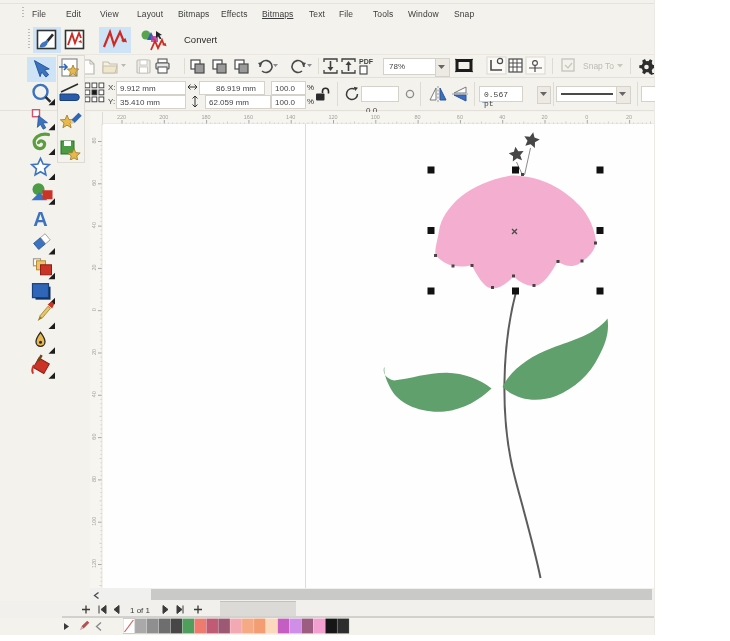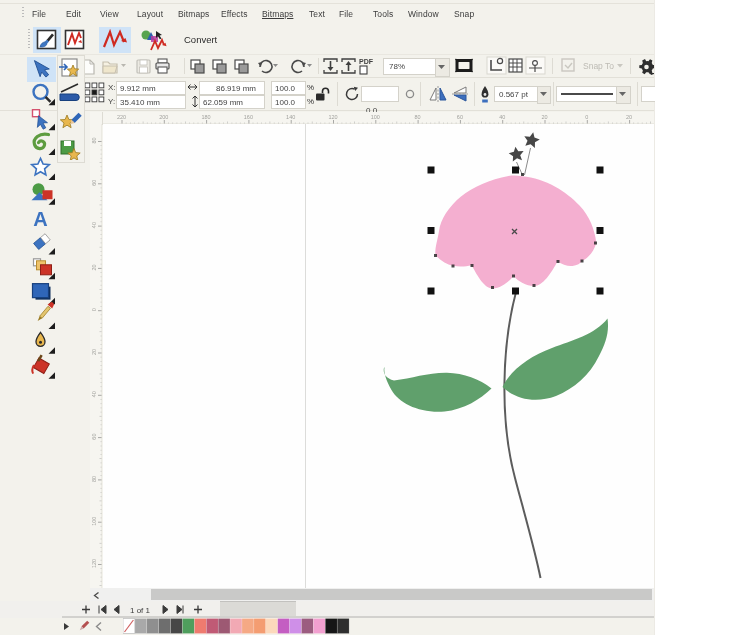--- a/index.html
+++ b/index.html
@@ -140,21 +140,21 @@
     </div>
 <svg class="a" style="left:188px;top:83px;" width="9" height="8">
       <path d="M0 4 h9 M0 4 l2.5-2.5 M0 4 l2.5 2.5 M9 4 l-2.5-2.5 M9 4 l-2.5 2.5" stroke="#333" stroke-width="1"></path>
     </svg>
 <div class="fld" style="left:199px;top:81px;width:64px;height:12px;">
       <span style="position:absolute;left:3px;top:2px;padding-left:13px;">86.919 mm</span>
     </div>
 <svg class="a" style="left:191px;top:96px;" width="8" height="11">
       <path d="M4 0 v11 M4 0 l-2.5 2.5 M4 0 l2.5 2.5 M4 11 l-2.5-2.5 M4 11 l2.5-2.5" stroke="#333" stroke-width="1"></path>
     </svg>
-<div class="fld" style="left:199px;top:95px;width:64px;height:12px;">
+<div class="fld" style="left:205px;top:95px;width:64px;height:12px;">
       <span style="position:absolute;left:3px;top:2px;">62.059 mm</span>
     </div>
 <div class="fld" style="left:271px;top:81px;width:33px;height:12px;">
       <span style="position:absolute;left:3px;top:2px;">100.0</span>
     </div>
 <div class="fld" style="left:271px;top:95px;width:33px;height:12px;">
       <span style="position:absolute;left:3px;top:2px;">100.0</span>
     </div>
 <span class="a" style="left:307px;top:83px;font-size:8px;color:#333;">%</span>
 <span class="a" style="left:307px;top:97px;font-size:8px;color:#333;">%</span>
@@ -183,21 +183,21 @@
 <path d="M2 7 h12 v-6 z" fill="#fff" stroke="#7a7a7a" stroke-width="1"></path>
 <path d="M2 9 h12 v6 z" fill="#3d6fbe" stroke="#2b569c" stroke-width="1"></path>
 <path d="M0 8 h16" stroke="#9a9a9a" stroke-width="1" stroke-dasharray="2 1.5"></path>
     </svg>
 <div class="sep" style="left:474px;top:82px;height:24px;"></div>
 <svg class="a" style="left:479px;top:85px;" width="12" height="18" viewBox="0 0 12 18">
 <path d="M6 1 c2.4 3.5 3.4 6 3.4 8.2 a3.4 3.4 0 1 1 -6.8 0 C2.6 7 3.6 4.5 6 1 z" fill="#2f2f2f"></path>
 <circle cx="6" cy="9.5" r="1.4" fill="#e8e8e8"></circle>
 <rect x="3.2" y="14.5" width="5.6" height="3" fill="#3d6fbe"></rect>
     </svg>
-<div class="fld" style="left:494px;top:86px;width:42px;height:14px;">
+<div class="fld" style="left:479px;top:86px;width:42px;height:14px;font-family:Liberation Mono, monospace;">
       <span style="position:absolute;left:4px;top:3px;">0.567 pt</span>
     </div>
 <div class="a" style="left:537px;top:86px;width:12px;height:16px;background:#eceae3;border:1px solid #d4d2ca;"></div>
 <svg class="a" style="left:540px;top:92px;" width="8" height="5">
       <path d="M0 0 l7 0 l-3.5 4 z" fill="#666"></path>
     </svg>
 <div class="sep" style="left:553px;top:82px;height:24px;"></div>
 <div class="fld" style="left:556px;top:86px;width:60px;height:14px;"></div>
 <div class="a" style="left:561px;top:93px;width:52px;height:1.5px;background:#4a4a4a;"></div>
 <div class="a" style="left:616px;top:86px;width:13px;height:16px;background:#eceae3;border:1px solid #d4d2ca;"></div>

